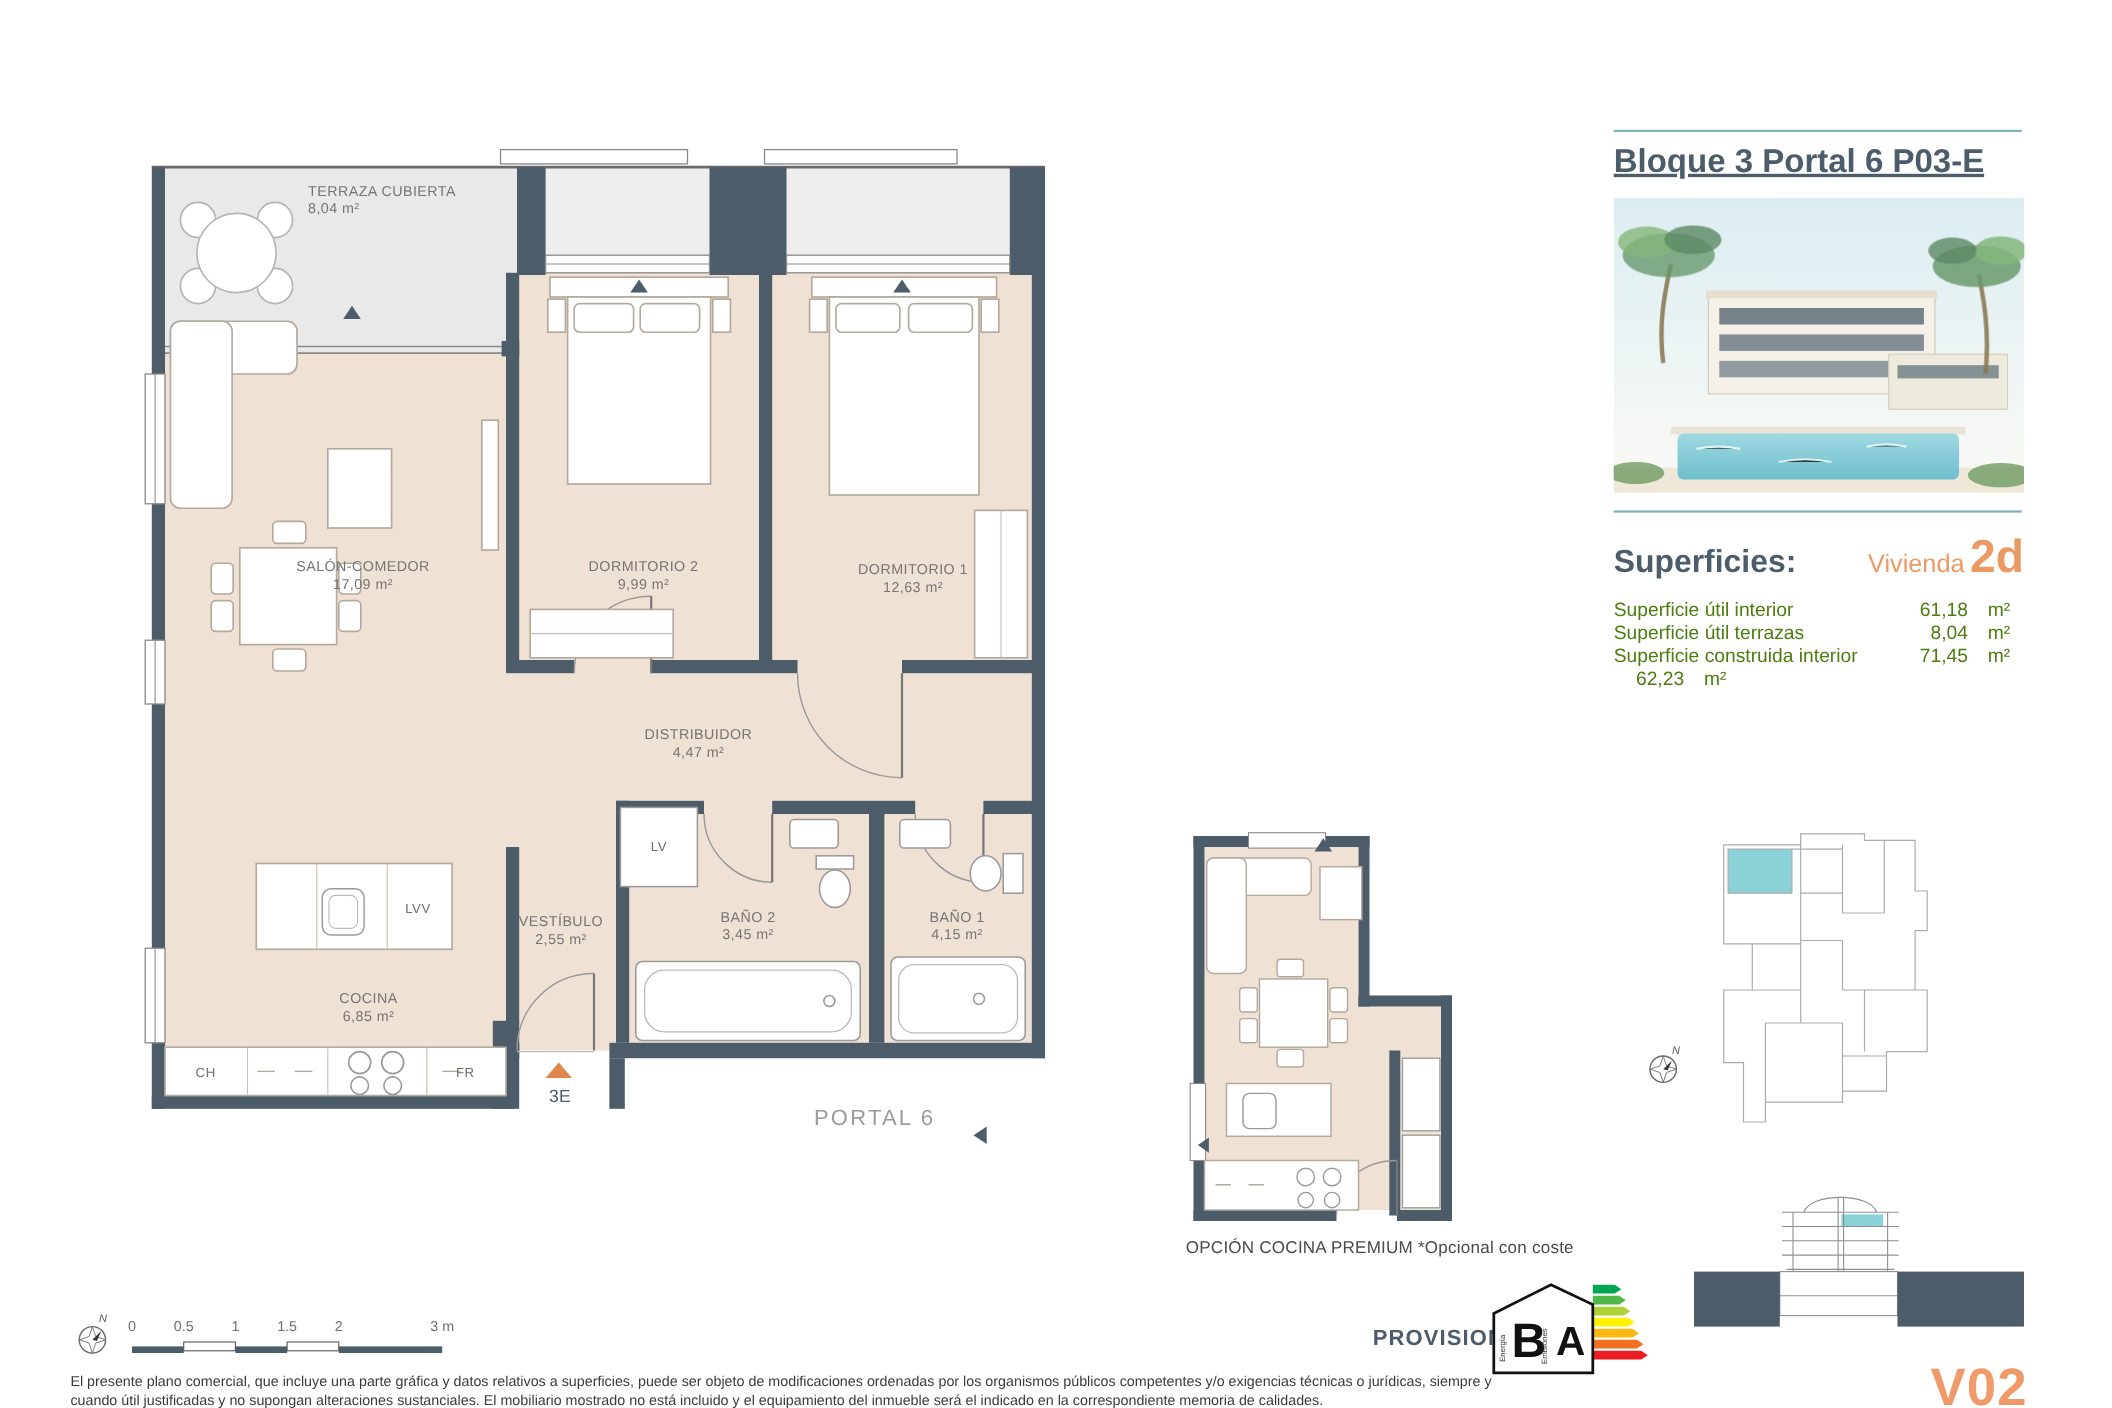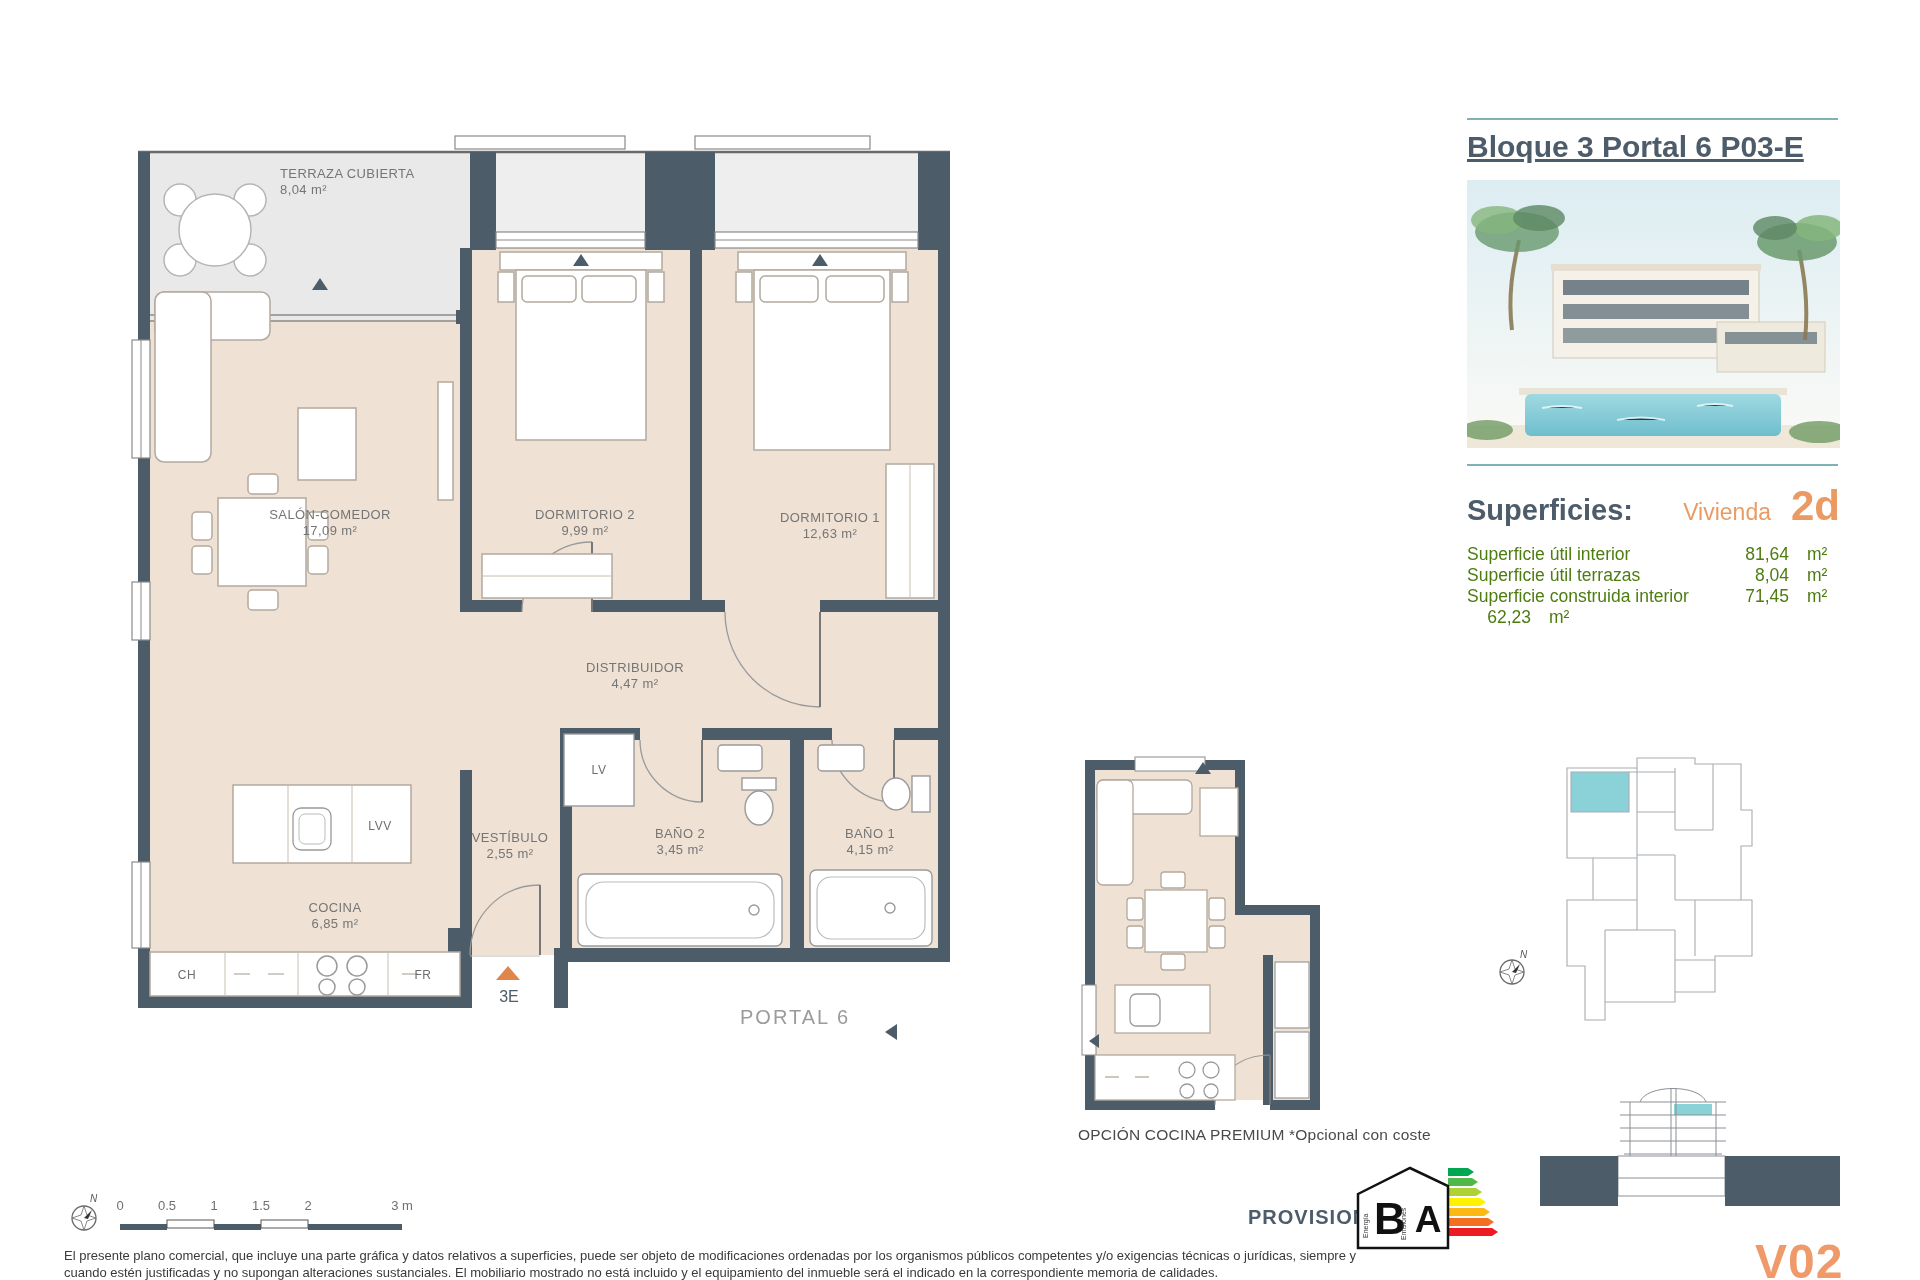--- a/index.html
+++ b/index.html
@@ -8,21 +8,21 @@
   .abs{position:absolute;}
   svg text{font-family:"Liberation Sans",sans-serif;}
   .plan-label{fill:#757575;font-size:13px;letter-spacing:.4px;}
   .fixture-label{fill:#6f6f6f;font-size:12px;letter-spacing:.5px;}
   .portal-label{font-size:20px;letter-spacing:2px;color:#9b9b9b;}
   .teal-rule{background:#7fb2b6;height:2px;width:371px;left:1467px;}
   .panel-title{left:1467px;top:130px;font-size:30px;font-weight:bold;color:#4d5c6b;text-decoration:underline;}
   .sup-head{left:1467px;top:482px;width:373px;display:flex;justify-content:space-between;align-items:baseline;}
   .sup-title{font-size:29px;font-weight:bold;color:#4d5c6b;}
   .viv{font-size:23px;color:#eb9a63;}
-  .viv-code{font-size:42px;font-weight:bold;color:#eb9a63;margin-left:20px;}
+  .viv-code{font-size:42px;font-weight:bold;color:#eb9a63;margin-left:5px;}
   .sup-table{left:1467px;top:544px;width:374px;font-size:17.5px;color:#4d7c0f;}
   .sup-row{display:flex;line-height:21px;}
   .sup-row .lbl{flex:1;}
   .sup-row .val{width:64px;text-align:right;}
   .sup-row .unit{width:34px;text-align:left;padding-left:18px;}
   .caption{left:1078px;top:1126px;font-size:15.5px;color:#4a4a4a;letter-spacing:.2px;}
   .provisional{left:1248px;top:1206px;font-size:20px;font-weight:bold;letter-spacing:1px;color:#4d5c6b;}
   .v02{left:1755px;top:1234px;width:150px;font-size:48px;font-weight:bold;color:#f09a6a;letter-spacing:1px;}
   .disclaimer{left:64px;width:1310px;font-size:13px;color:#3a3a3a;line-height:16.5px;}
 </style>
@@ -339,21 +339,21 @@
 <div class="abs sup-head">
   <span class="sup-title">Superficies:</span>
   <span>
     <span class="viv">Vivienda</span><span class="viv-code">2d</span>
   </span>
 </div>
 
 <div class="abs sup-table">
   <div class="sup-row">
     <span class="lbl">Superficie útil interior</span>
-    <span class="val">81,64</span>
+    <span class="val">61,18</span>
     <span class="unit">m²</span>
   </div>
   <div class="sup-row">
     <span class="lbl">Superficie útil terrazas</span>
     <span class="val">8,04</span>
     <span class="unit">m²</span>
   </div>
   <div class="sup-row">
     <span class="lbl">Superficie construida interior</span>
     <span class="val">71,45</span>
@@ -435,21 +435,21 @@
     <text x="290" y="14">3 m</text>
   </g>
   <rect x="8" y="28" width="47" height="6" fill="#4d5c69"></rect>
   <rect x="55" y="24" width="47" height="8" fill="#ffffff" stroke="#555555" stroke-width="1"></rect>
   <rect x="102" y="28" width="47" height="6" fill="#4d5c69"></rect>
   <rect x="149" y="24" width="47" height="8" fill="#ffffff" stroke="#555555" stroke-width="1"></rect>
   <rect x="196" y="28" width="94" height="6" fill="#4d5c69"></rect>
 </svg>
 
 <div class="abs disclaimer" style="top:1248px;">El presente plano comercial, que incluye una parte gráfica y datos relativos a superficies, puede ser objeto de modificaciones ordenadas por los organismos públicos competentes y/o exigencias técnicas o jurídicas, siempre y</div>
-<div class="abs disclaimer" style="top:1265px;">cuando estén justificadas y no supongan alteraciones sustanciales. El mobiliario mostrado no está incluido y el equipamiento del inmueble será el indicado en la correspondiente memoria de calidades.</div>
+<div class="abs disclaimer" style="top:1265px;">cuando útil justificadas y no supongan alteraciones sustanciales. El mobiliario mostrado no está incluido y el equipamiento del inmueble será el indicado en la correspondiente memoria de calidades.</div>
 
 <div class="abs provisional">PROVISIONAL</div>
 
 <svg class="abs" style="left:1352px;top:1160px;" width="150" height="98" viewBox="0 0 150 98">
   <g>
     <path d="M96,8 h20 l6,4 l-6,4 h-20 z" fill="#00a651"></path>
     <path d="M96,18 h24 l6,4 l-6,4 h-24 z" fill="#50b848"></path>
     <path d="M96,28 h28 l6,4 l-6,4 h-28 z" fill="#aed136"></path>
     <path d="M96,38 h32 l6,4 l-6,4 h-32 z" fill="#fff200"></path>
     <path d="M96,48 h36 l6,4 l-6,4 h-36 z" fill="#fdb913"></path>

